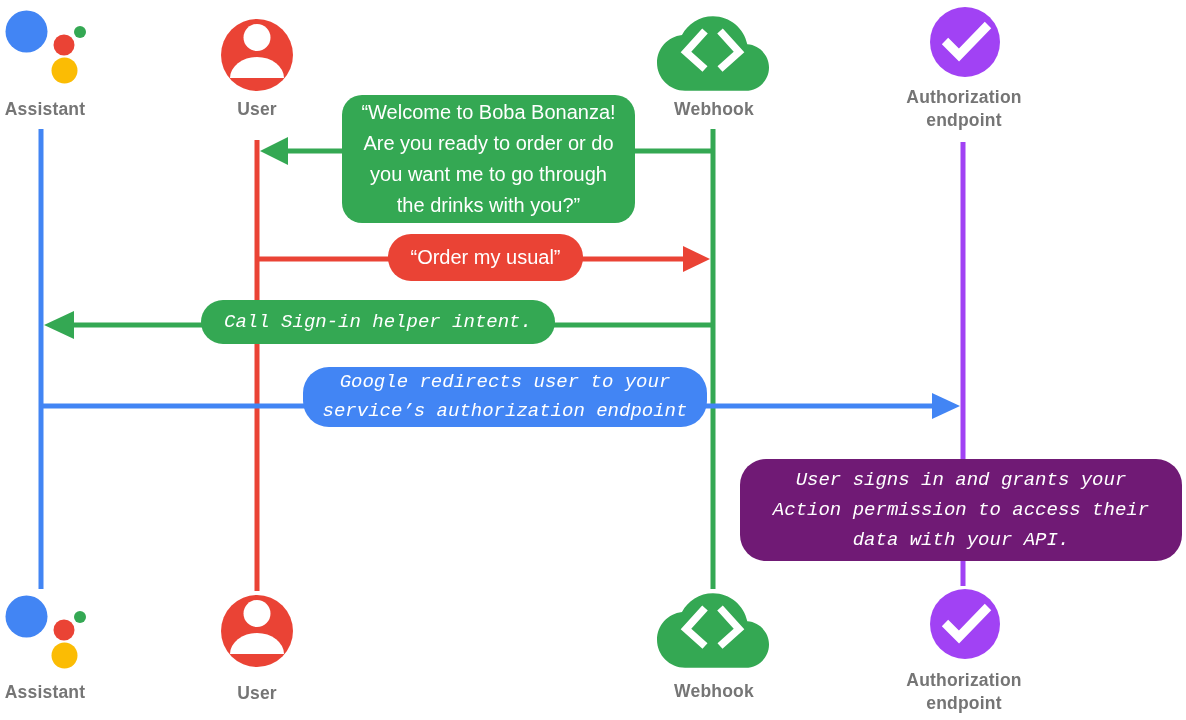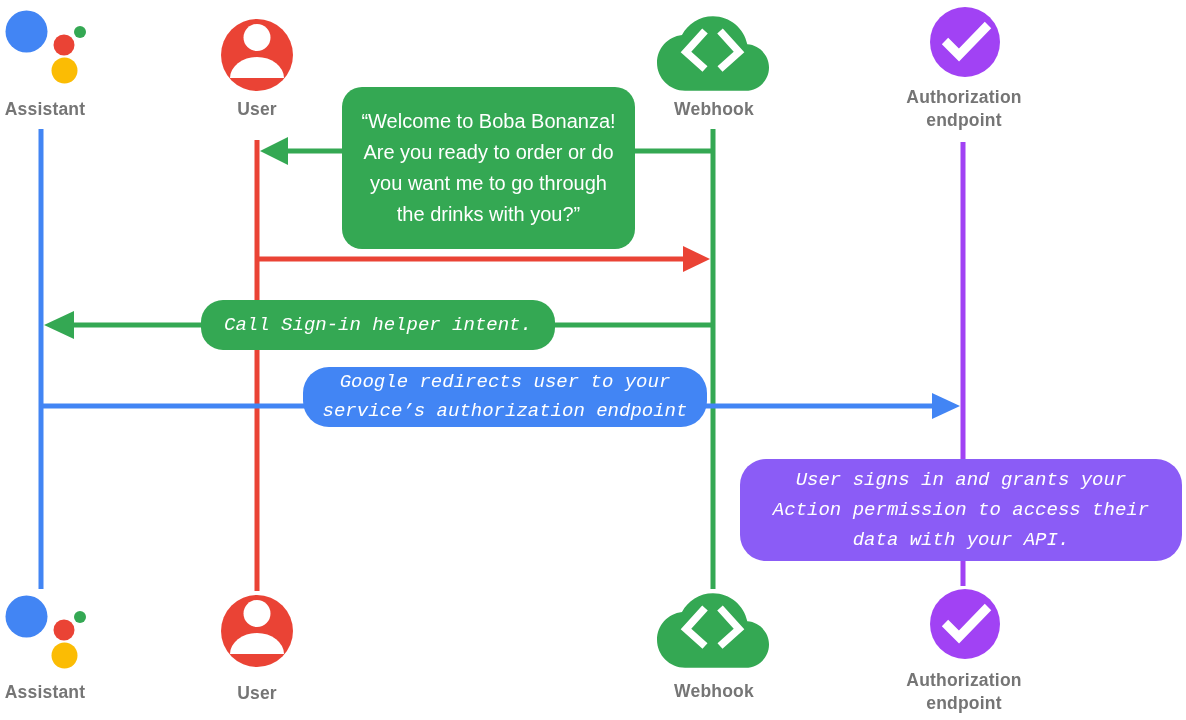--- a/index.html
+++ b/index.html
@@ -8,29 +8,29 @@
     font-family:"Liberation Sans",sans-serif;
   }
   .layer{position:absolute;left:0;top:0;}
   
   .bubble{
     position:absolute;z-index:3;display:flex;align-items:center;justify-content:center;
     color:#ffffff;text-align:center;white-space:pre-line;box-sizing:border-box;
   }
   .bubble.sans{font-family:"Liberation Sans",sans-serif;}
   .bubble.mono{font-family:"Liberation Mono","DejaVu Sans Mono",monospace;font-style:italic;}
-  .b-welcome{left:342px;top:87px;width:293px;height:162px;background:#34A853;border-radius:20px;
+  .b-welcome{left:342px;top:95px;width:293px;height:128px;background:#34A853;border-radius:20px;
              font-size:20px;line-height:31px;}
   .b-order{left:388px;top:234px;width:195px;height:47px;background:#EA4335;border-radius:23px;
            font-size:20px;}
-  .b-signin{left:201px;top:300px;width:354px;height:50px;background:#34A853;border-radius:22px;
+  .b-signin{left:201px;top:300px;width:354px;height:44px;background:#34A853;border-radius:22px;
             font-size:19px;}
   .b-redirect{left:303px;top:367px;width:404px;height:60px;background:#4285F4;border-radius:26px;
               font-size:19px;line-height:29px;}
-  .b-grant{left:740px;top:459px;width:442px;height:102px;background:#8b5cf6;border-radius:26px;
+  .b-grant{left:740px;top:459px;width:442px;height:102px;background:#701a75;border-radius:26px;
            font-size:19px;line-height:30px;}
   
   .actor-label{
     position:absolute;z-index:4;color:#757575;font-weight:700;font-size:17.5px;line-height:23px;
     text-align:center;white-space:pre-line;letter-spacing:0.2px;
   }
   .icon{position:absolute;z-index:4;}
 </style>
 </head>
 <body>
@@ -62,20 +62,21 @@
     <g>
       <line x1="41" y1="406" x2="933" y2="406" stroke="#4285F4" stroke-width="5"></line>
       <polygon points="960,406 932,393 932,419" fill="#4285F4"></polygon>
     </g>
   </svg>
 
   <div class="bubble sans b-welcome">“Welcome to Boba Bonanza!
 Are you ready to order or do
 you want me to go through
 the drinks with you?”</div>
+  <div class="bubble sans b-order">“Order my usual”</div>
   <div class="bubble mono b-signin">Call Sign-in helper intent.</div>
   <div class="bubble mono b-redirect">Google redirects user to your
 service’s authorization endpoint</div>
   <div class="bubble mono b-grant">User signs in and grants your
 Action permission to access their
 data with your API.</div>
 
   <svg class="icon" style="left:4px;top:8px;" width="90" height="90" viewBox="0 0 90 90">
     <circle cx="22.5" cy="23.5" r="21" fill="#4285F4"></circle>
     <circle cx="60" cy="37" r="10.5" fill="#EA4335"></circle>

